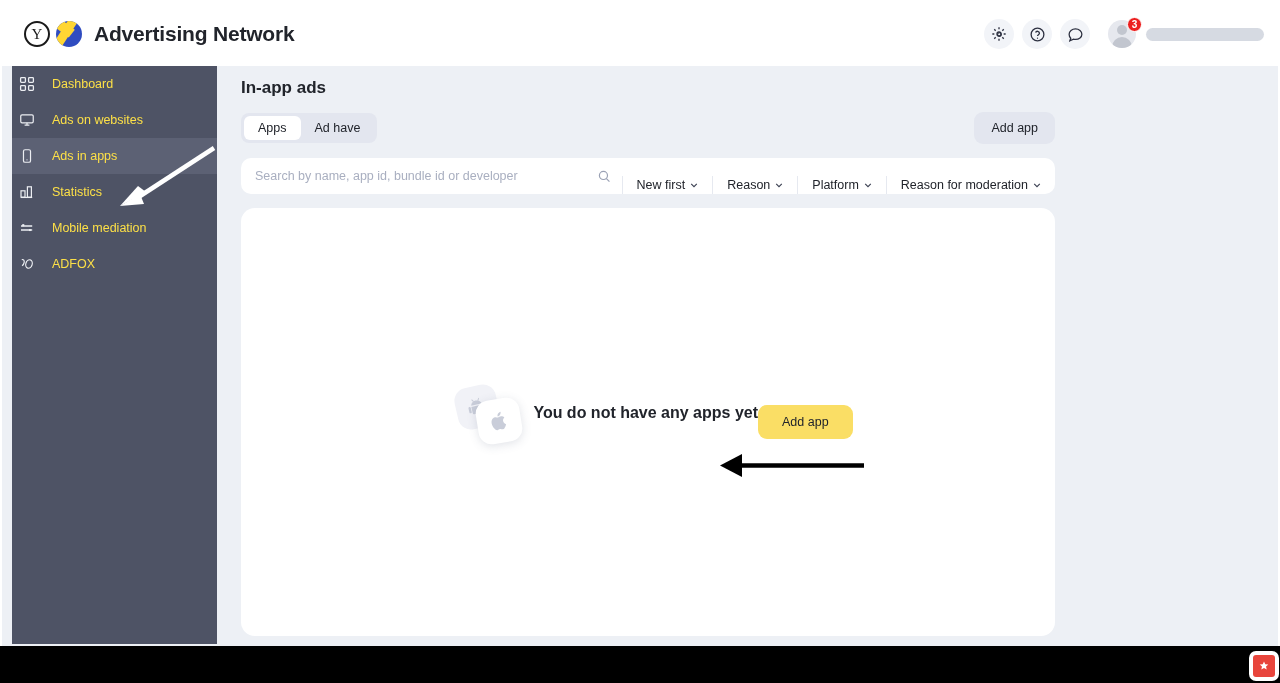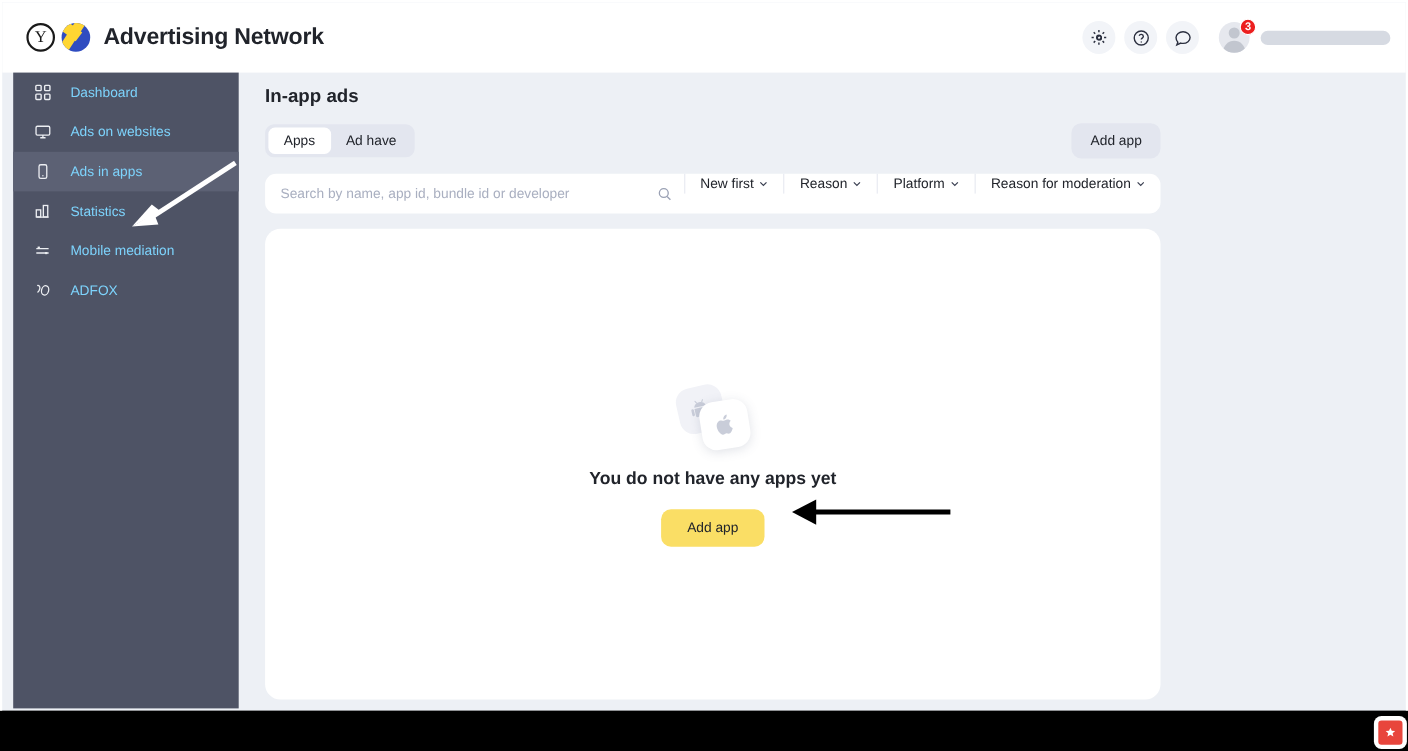--- a/index.html
+++ b/index.html
@@ -99,22 +99,22 @@
   }
 
   
   .sidebar {
     position: absolute; left: 10px; top: 64px;
     width: 205px; height: 578px;
     background: #4e5365;
   }
   .nav-item {
     height: 36px; display: flex; align-items: center;
-    padding-left: 18px; gap: 16px; cursor: pointer;
-    color: #7dd3fc; font-size: 12.5px;
+    padding-left: 6px; gap: 16px; cursor: pointer;
+    color: #fde047; font-size: 12.5px;
   }
   .nav-item.active { background: #5c6174; }
   .nav-icon {
     width: 18px; height: 18px;
     display: flex; align-items: center; justify-content: center;
     color: #eceef2; position: relative; flex: none;
   }
   .nav-label { white-space: nowrap; }
 
   
@@ -147,33 +147,33 @@
     background: #ffffff; border-radius: 10px;
     display: flex; align-items: center;
   }
   .search-input {
     flex: 1; border: none; outline: none; background: transparent;
     padding: 0 14px; font-size: 12.5px; color: #21242b;
     font-family: inherit;
   }
   .search-input::placeholder { color: #a9afc0; }
   .search-icon { width: 34px; display: flex; align-items: center; justify-content: center; color: #9aa1b4; cursor: pointer; }
-  .filters { display: flex; align-items: flex-start; height: 100%; }
+  .filters { display: flex; align-items: flex-end; height: 100%; }
   .filter {
     display: flex; align-items: center; gap: 5px;
     padding: 0 14px; font-size: 12.5px; color: #21242b;
     border-left: 1px solid #e6e9f0; height: 18px; cursor: pointer;
     white-space: nowrap;
   }
   .chev { width: 8px; height: 8px; color: #3b4052; }
   .card {
     margin: 14px 0 0 24px;
     width: 814px; height: 428px;
     background: #ffffff; border-radius: 14px;
-    display: flex; flex-direction: column;
+    display: flex; flex-direction: row;
     align-items: center; justify-content: center;
   }
   .illus { position: relative; width: 90px; height: 66px; margin-bottom: 14px; }
   .tile {
     position: absolute; border-radius: 13px;
     display: flex; align-items: center; justify-content: center;
   }
   .tile-android {
     width: 42px; height: 42px; left: 13px; top: 4px;
     background: #f1f2f7; transform: rotate(-13deg);

